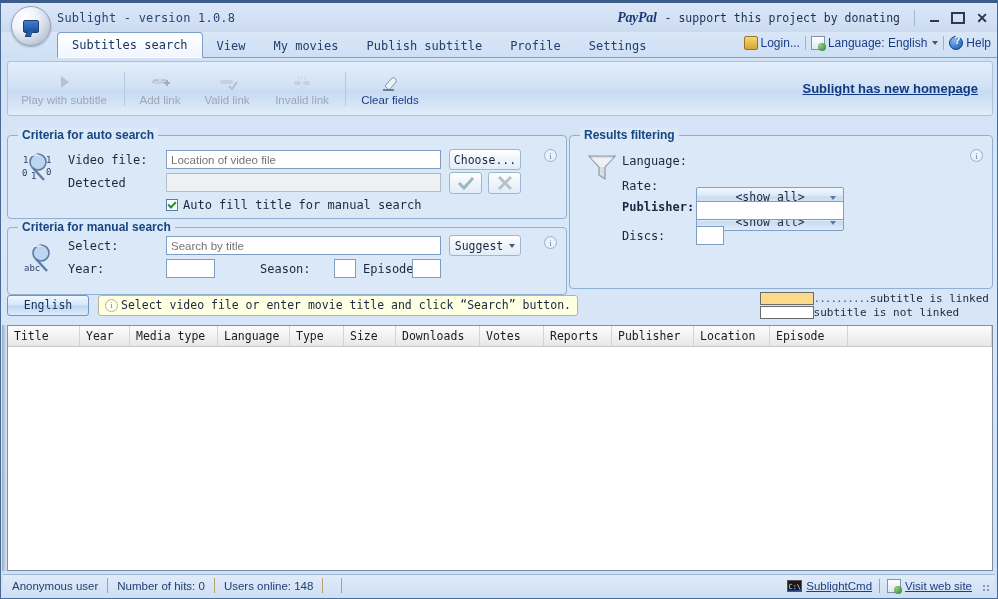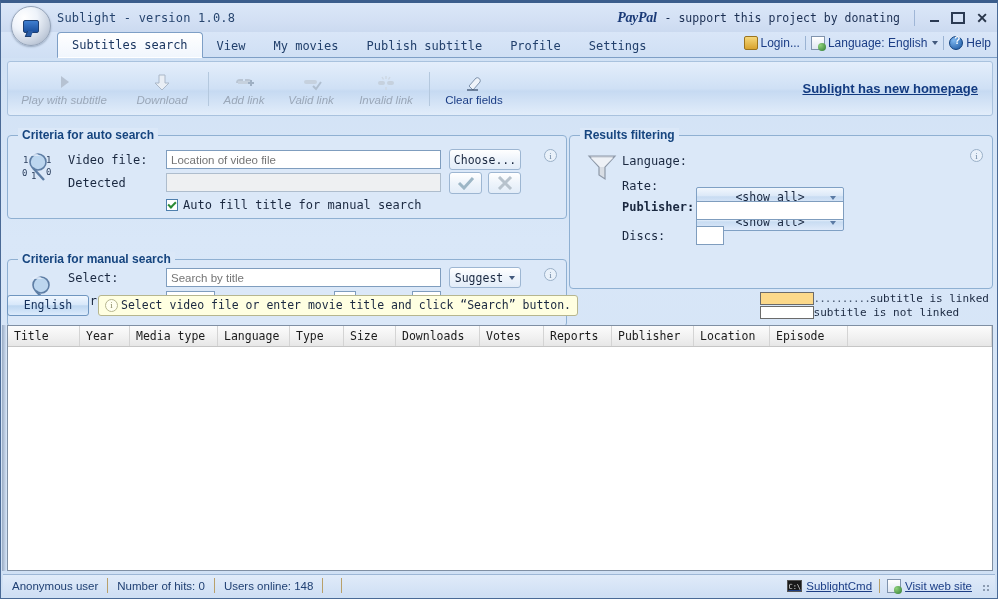--- a/index.html
+++ b/index.html
@@ -115,21 +115,21 @@
     position:absolute; left:6px; top:58px; width:986px; height:55px;
     background: linear-gradient(180deg,#e4eefb 0%, #cfe0f5 50%, #c6daf2 55%, #e2edfa 100%);
     border:1px solid #a9c2de; border-radius:3px;
     display:flex; align-items:center;
   }
   .tbtn {
     height:48px; min-width:62px; padding:0 8px;
     display:flex; flex-direction:column; align-items:center; justify-content:center; gap:2px;
     font-family:"Liberation Sans", sans-serif; font-size:11.5px;
   }
-  .tbtn.disabled { color:#9aa7b8;font-style:italic; }
+  .tbtn.disabled { color:#9aa7b8; }
   .tbtn.enabled { color:#1b3d85; }
   .tb-sep { width:1px; height:34px; background:#b4c8de; margin:0 4px; }
   .tb-ico { height:20px; display:flex; align-items:flex-end; justify-content:center; }
   .homepage-link {
     margin-left:auto; padding-right:14px;
     font-family:"Liberation Sans", sans-serif;
     font-size:13px; font-weight:bold; color:#123a80;
     text-decoration: underline;
   }
 
@@ -140,21 +140,21 @@
     border:1px solid #8fb0d2; border-radius:4px;
   }
   .gbox > .legend {
     position:absolute; top:-8px; left:10px;
     background:#dbe8f8; padding:0 4px;
     font-family:"Liberation Sans", sans-serif;
     font-size:12px; font-weight:bold; color:#16457f;
     white-space:nowrap;
   }
   #auto-box { left:6px; top:132px; width:560px; height:84px; }
-  #manual-box { left:6px; top:224px; width:560px; height:68px;margin-top:32px; }
+  #manual-box { left:6px; top:224px; width:560px; height:68px; }
   #filter-box { left:568px; top:132px; width:424px; height:154px; }
 
   .lbl { font-size:12px; color:#1a2840; white-space:nowrap; }
   .tinput {
     background:#ffffff; border:1px solid #7f9dbe;
     height:19px; font-size:11.5px; color:#111;
     padding:0 4px; font-family:"Liberation Sans", sans-serif;
   }
   .tinput.ph { color:#a8a8a8; }
   .tinput.ro { background:#eef0f2; border:1px solid #aebdcd; }
@@ -308,28 +308,20 @@
 
     <div class="tbtn disabled" style="min-width:112px">
       <span class="tb-ico">
         <svg width="20" height="20" viewBox="0 0 20 20">
             <polygon points="7,4 15,10 7,16" fill="#b6c2d2"></polygon>
           </svg>
       </span>
       <span>Play with subtitle</span>
     </div>
 
-    <div class="tbtn disabled" style="min-width:84px">
-      <span class="tb-ico">
-        <svg width="20" height="20" viewBox="0 0 20 20">
-          <polygon points="7,3 13,3 13,11 17,11 10,18 3,11 7,11" fill="#e9eef5" stroke="#aab7c8" stroke-width="1"></polygon>
-        </svg>
-      </span>
-      <span>Download</span>
-    </div>
 
     <div class="tb-sep"></div>
 
     <div class="tbtn disabled" style="min-width:62px">
       <span class="tb-ico">
         <svg width="22" height="18" viewBox="0 0 22 18">
           <path d="M4 9 a3 3 0 0 1 3-3 h3" stroke="#b9c5d4" stroke-width="2" fill="none"></path>
           <path d="M18 9 a3 3 0 0 0 -3-3 h-3" stroke="#b9c5d4" stroke-width="2" fill="none"></path>
           <rect x="5" y="7" width="12" height="3" fill="#c6d1de"></rect>
           <rect x="15" y="8" width="6" height="2" fill="#9fb0c4"></rect>

